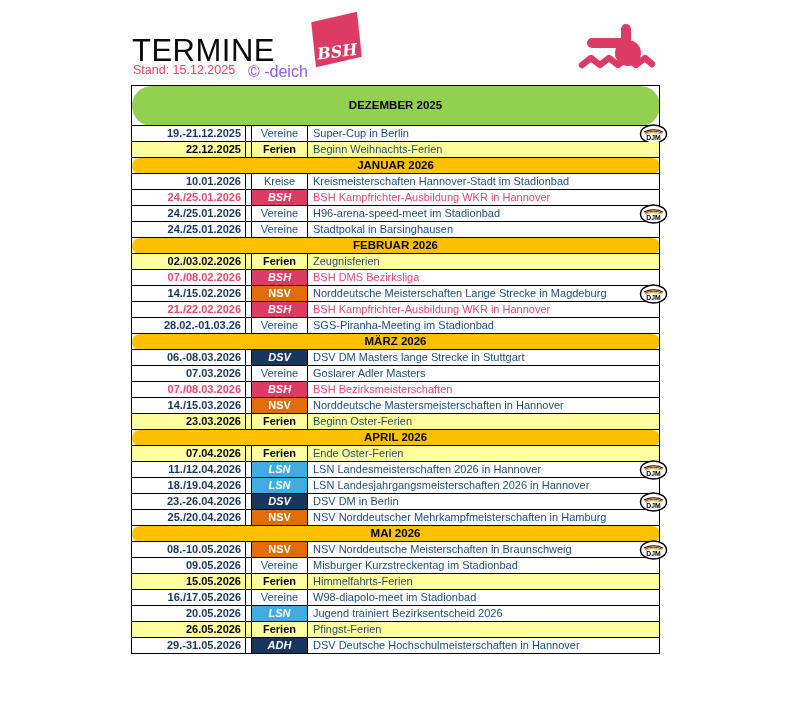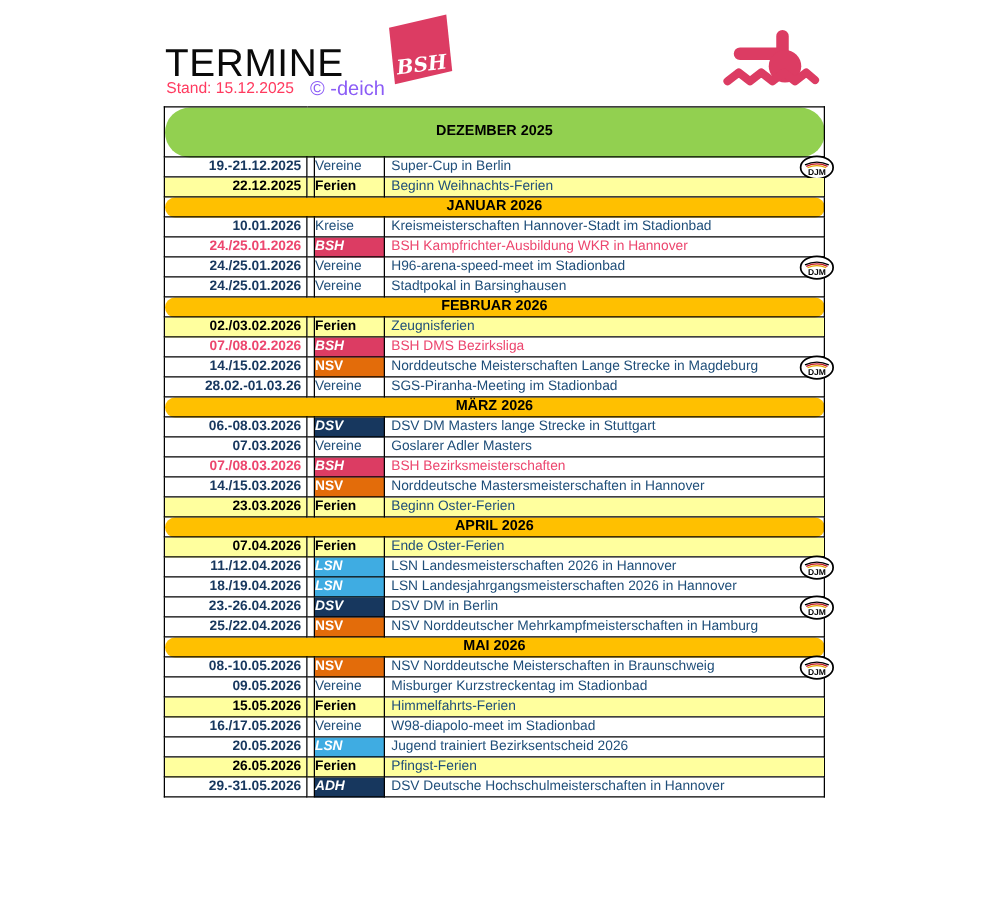--- a/index.html
+++ b/index.html
@@ -29,21 +29,21 @@
 
   .swimmer{position:absolute;left:578px;top:23px;}
 
   table.termine{position:absolute;left:131px;top:85px;width:528px;border-collapse:collapse;table-layout:fixed;}
   td{border:1px solid #000;height:16px;line-height:15px;font-size:11px;padding:0;overflow:visible;white-space:nowrap;}
   td.month-cell{text-align:center;font-weight:bold;color:#000;font-size:11.5px;border-radius:20px;}
   tr.green td.month-cell{background:var(--green);height:40px;}
   tr.orange td.month-cell{background:var(--orange);}
   td.date-cell{text-align:right;font-weight:bold;padding-right:4px;color:var(--navy);}
   td.spacer-cell{padding:0;}
-  td.category-cell{color:var(--event-blue);}
+  td.category-cell{text-align:center;color:var(--event-blue);}
   td.event-cell{padding-left:5px;color:var(--event-blue);position:relative;}
   tr.ferien-row td{background:var(--yellow);}
   td.kind-ferien{color:#000;}
   td.category-cell.cat-ferien{color:#000;font-weight:bold;}
   td.kind-bsh{color:var(--pink-text);}
   td.event-cell.evt-bsh{color:var(--pink-text);}
   td.category-cell.badge{color:#fff;font-weight:bold;font-style:italic;}
   td.category-cell.badge-bsh{background:var(--brand);}
   td.category-cell.badge-nsv{background:var(--nsv);font-style:normal;}
   td.category-cell.badge-dsv{background:var(--navy);}
@@ -153,20 +153,26 @@
           <td class="category-cell badge badge-nsv">NSV</td>
           <td class="event-cell evt-event">Norddeutsche Meisterschaften Lange Strecke in Magdeburg<span class="djm-wrap"><svg width="29" height="21" viewBox="0 0 29 21">
                 <ellipse cx="14.5" cy="10.5" rx="13" ry="9" fill="#fff" stroke="#000" stroke-width="1.4"></ellipse>
                 <path d="M5,8.4 Q14.5,4 24,8.4" fill="none" stroke="#000" stroke-width="1.1"></path>
                 <path d="M6,9.6 Q14.5,5.7 23,9.6" fill="none" stroke="#C31622" stroke-width="1"></path>
                 <path d="M7,10.7 Q14.5,7.3 22,10.7" fill="none" stroke="#E5A400" stroke-width="1"></path>
                 <text x="14.5" y="16.2" text-anchor="middle" font-size="6.8" font-weight="bold" font-family="Liberation Sans, sans-serif" fill="#000">DJM</text>
               </svg></span></td>
         </tr>
         <tr>
+          <td class="date-cell kind-bsh">21./22.02.2026</td>
+          <td class="spacer-cell"></td>
+          <td class="category-cell badge badge-bsh">BSH</td>
+          <td class="event-cell evt-bsh">BSH Kampfrichter-Ausbildung WKR in Hannover</td>
+        </tr>
+        <tr>
           <td class="date-cell kind-event">28.02.-01.03.26</td>
           <td class="spacer-cell"></td>
           <td class="category-cell cat-event">Vereine</td>
           <td class="event-cell evt-event">SGS-Piranha-Meeting im Stadionbad</td>
         </tr>
         <tr class="orange">
           <td colspan="4" class="month-cell">MÄRZ 2026</td>
         </tr>
         <tr>
           <td class="date-cell kind-event">06.-08.03.2026</td>
@@ -231,21 +237,21 @@
           <td class="category-cell badge badge-dsv">DSV</td>
           <td class="event-cell evt-event">DSV DM in Berlin<span class="djm-wrap"><svg width="29" height="21" viewBox="0 0 29 21">
                 <ellipse cx="14.5" cy="10.5" rx="13" ry="9" fill="#fff" stroke="#000" stroke-width="1.4"></ellipse>
                 <path d="M5,8.4 Q14.5,4 24,8.4" fill="none" stroke="#000" stroke-width="1.1"></path>
                 <path d="M6,9.6 Q14.5,5.7 23,9.6" fill="none" stroke="#C31622" stroke-width="1"></path>
                 <path d="M7,10.7 Q14.5,7.3 22,10.7" fill="none" stroke="#E5A400" stroke-width="1"></path>
                 <text x="14.5" y="16.2" text-anchor="middle" font-size="6.8" font-weight="bold" font-family="Liberation Sans, sans-serif" fill="#000">DJM</text>
               </svg></span></td>
         </tr>
         <tr>
-          <td class="date-cell kind-event">25./22.04.2026</td>
+          <td class="date-cell kind-event">25./20.04.2026</td>
           <td class="spacer-cell"></td>
           <td class="category-cell badge badge-nsv">NSV</td>
           <td class="event-cell evt-event">NSV Norddeutscher Mehrkampfmeisterschaften in Hamburg</td>
         </tr>
         <tr class="orange">
           <td colspan="4" class="month-cell">MAI 2026</td>
         </tr>
         <tr>
           <td class="date-cell kind-event">08.-10.05.2026</td>
           <td class="spacer-cell"></td>

